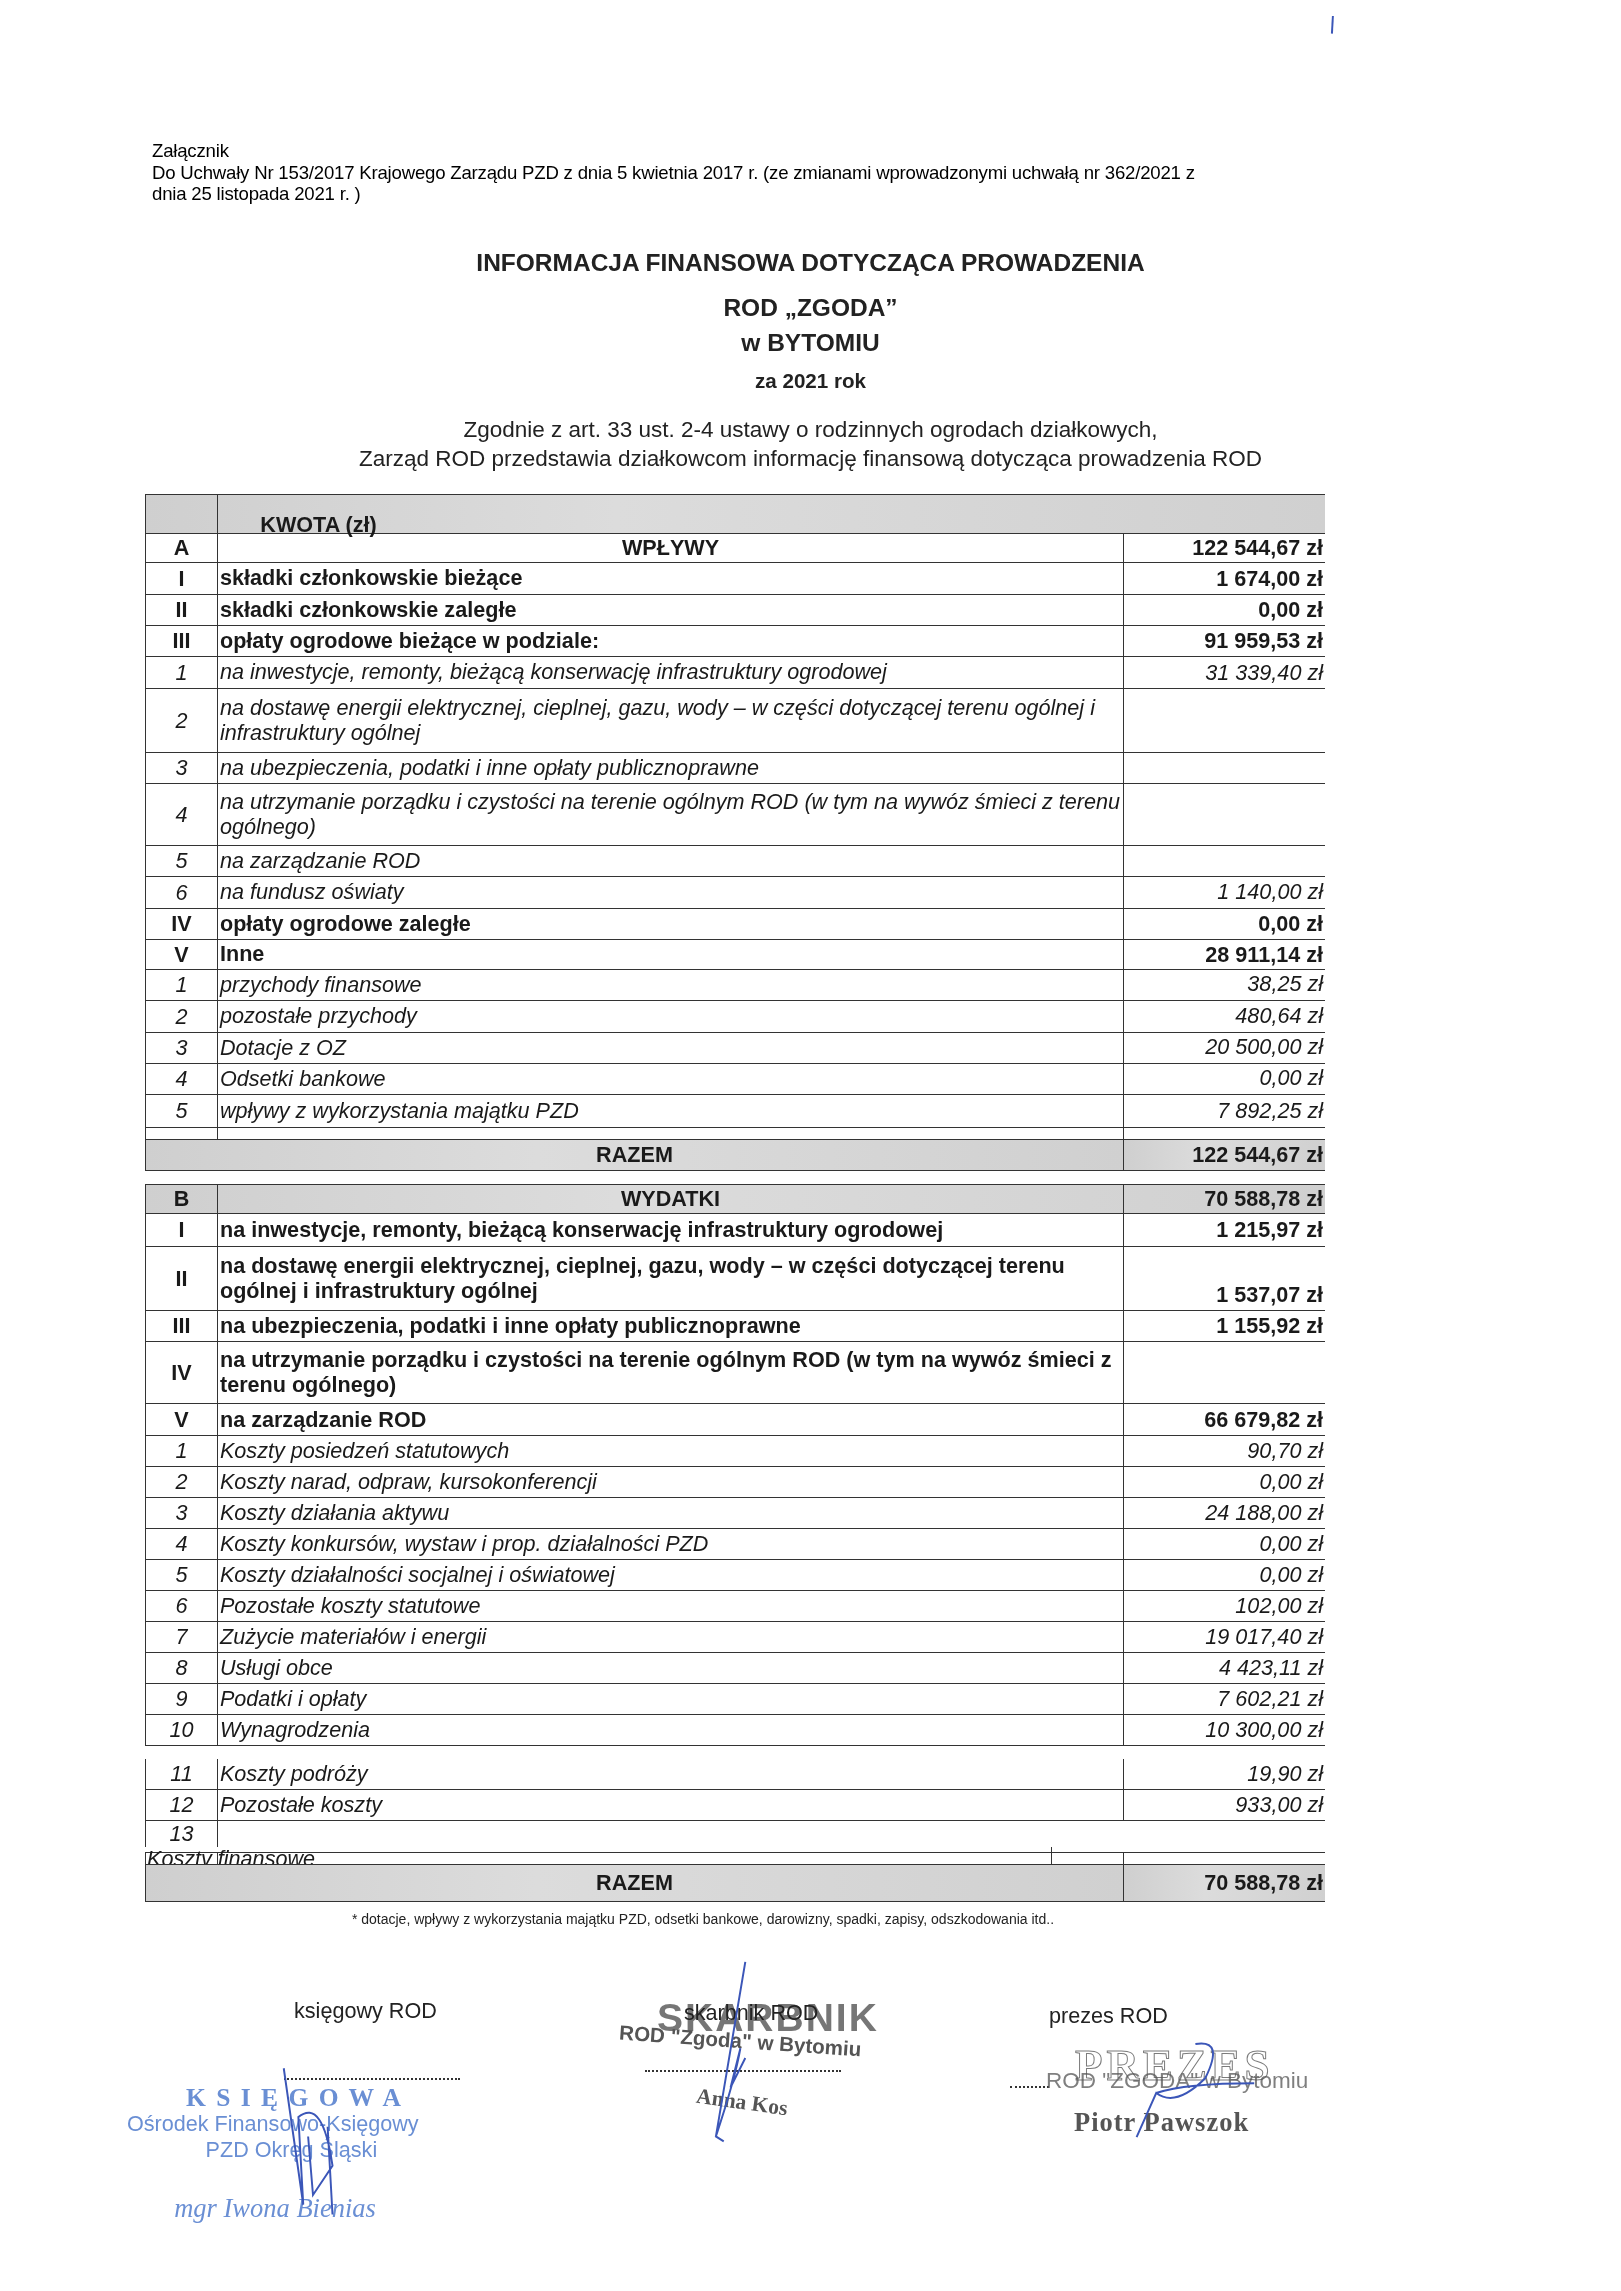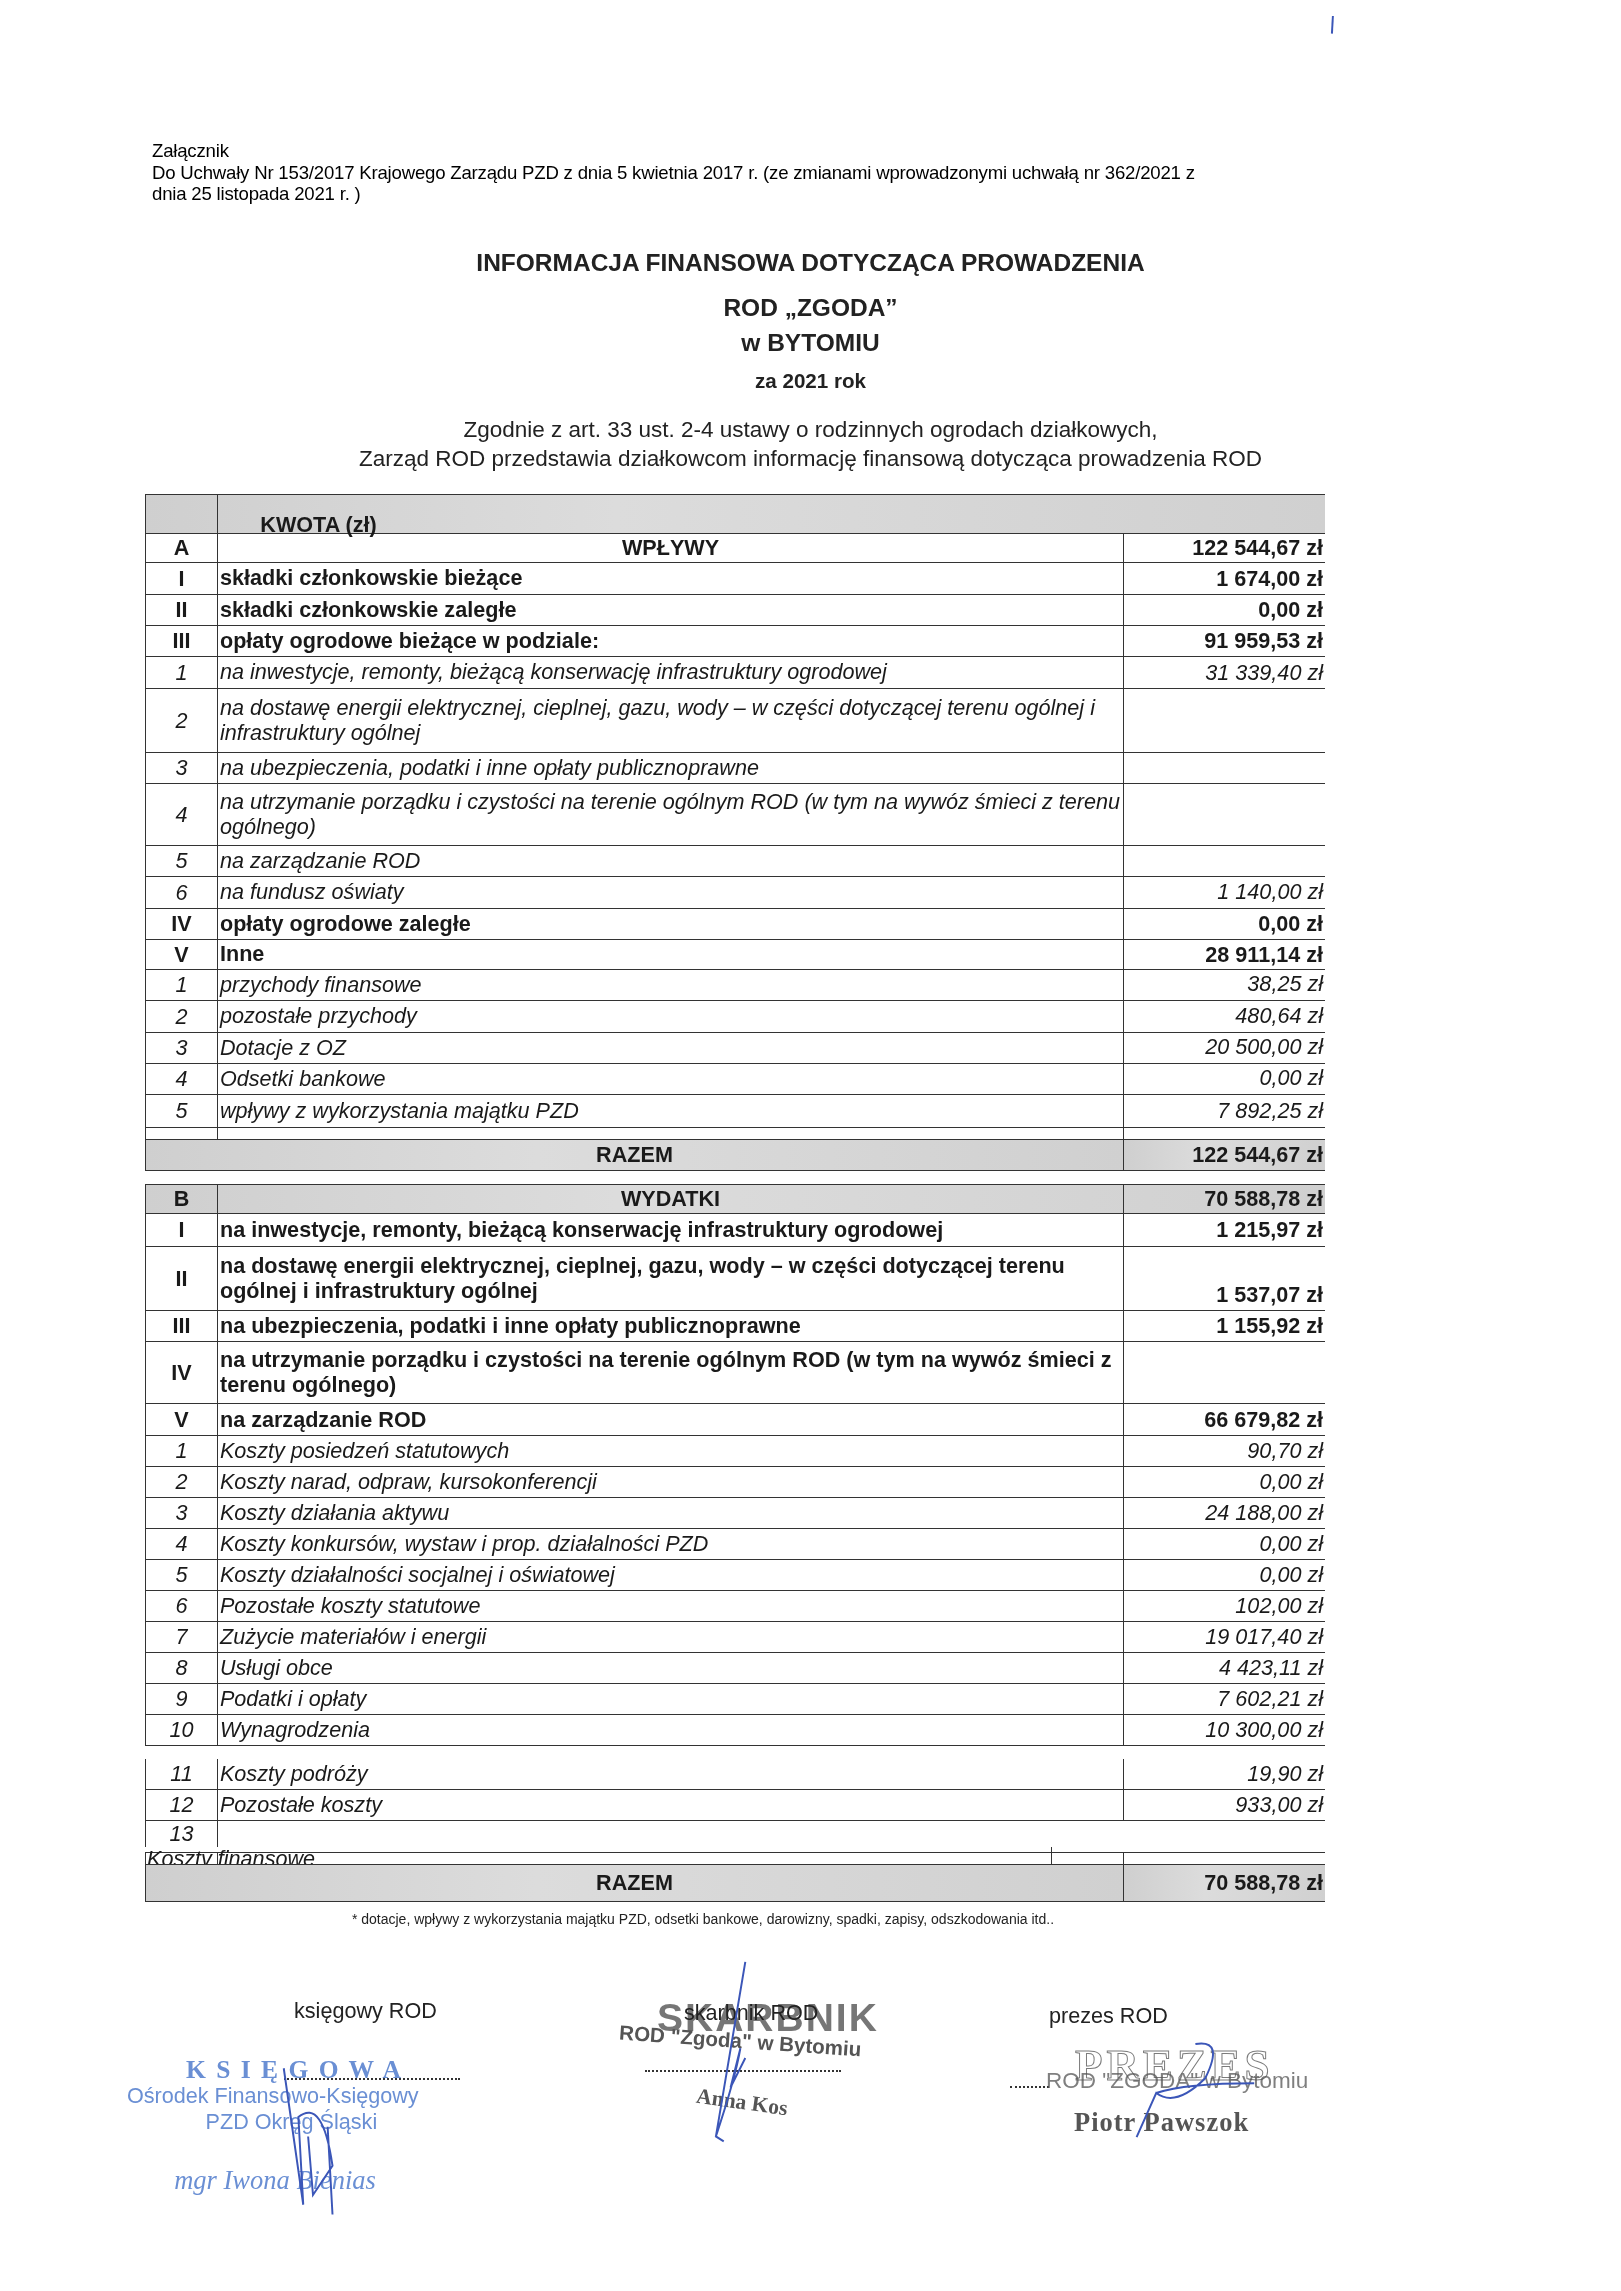--- a/index.html
+++ b/index.html
@@ -272,21 +272,21 @@
   <div class="row" style="height:37px;">
     <div class="span12 shade">RAZEM</div>
     <div class="c3 bold shade">70 588,78 zł</div>
   </div>
 </div>
 
 <div class="abs footnote">* dotacje, wpływy z wykorzystania majątku PZD, odsetki bankowe, darowizny, spadki, zapisy, odszkodowania itd..</div>
 
 <div class="abs sig-label" style="left:294px;top:1998px;">księgowy ROD</div>
 <div class="abs" style="left:186px;top:2056px;width:284px;">
-  <div class="stamp-blue" style="font-family:'Liberation Serif',serif;font-weight:bold;font-size:25.5px;letter-spacing:2px;line-height:27.4px;padding-left:0;">K S I Ę G O W A</div>
+  <div class="stamp-blue" style="font-family:'Liberation Serif',serif;font-weight:bold;font-size:25.5px;letter-spacing:2px;line-height:27.4px;padding-left:0;margin-top:28px;">K S I Ę G O W A</div>
   <div class="sig-line" style="position:absolute;left:98px;top:21.6px;width:176px;"></div>
   <div class="stamp-blue" style="font-size:21.6px;line-height:25.5px;margin-left:-59px;">Ośrodek Finansowo-Księgowy</div>
   <div class="stamp-blue" style="font-size:21.6px;line-height:25.5px;margin-left:19.6px;">PZD Okręg Śląski</div>
   <div class="stamp-blue" style="font-family:'Liberation Serif',serif;font-style:italic;font-size:26.5px;margin-top:31px;margin-left:-11.8px;">mgr Iwona Bienias</div>
 </div>
 <svg class="abs" style="left:274px;top:2058px;" width="78" height="157" viewBox="0 0 80 160">
   <path d="M10 10 L30 150 M30 150 L25 60 Q50 40 60 110 L40 140 L35 80 M55 70 L60 160" stroke="#3b56b8" stroke-width="2" fill="none"></path>
 </svg>
 
 <div class="abs stamp-gray" style="left:657px;top:1996px;font-size:39px;font-weight:bold;letter-spacing:2px;opacity:0.8;">SKARBNIK</div>

